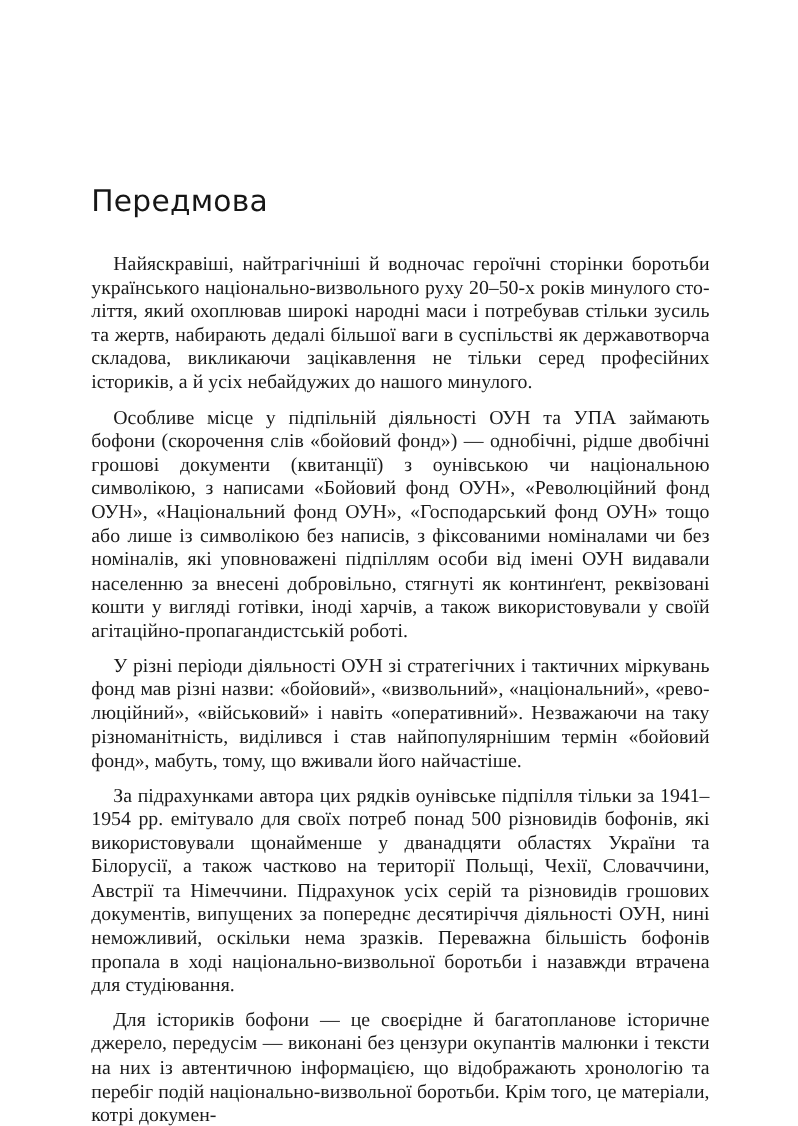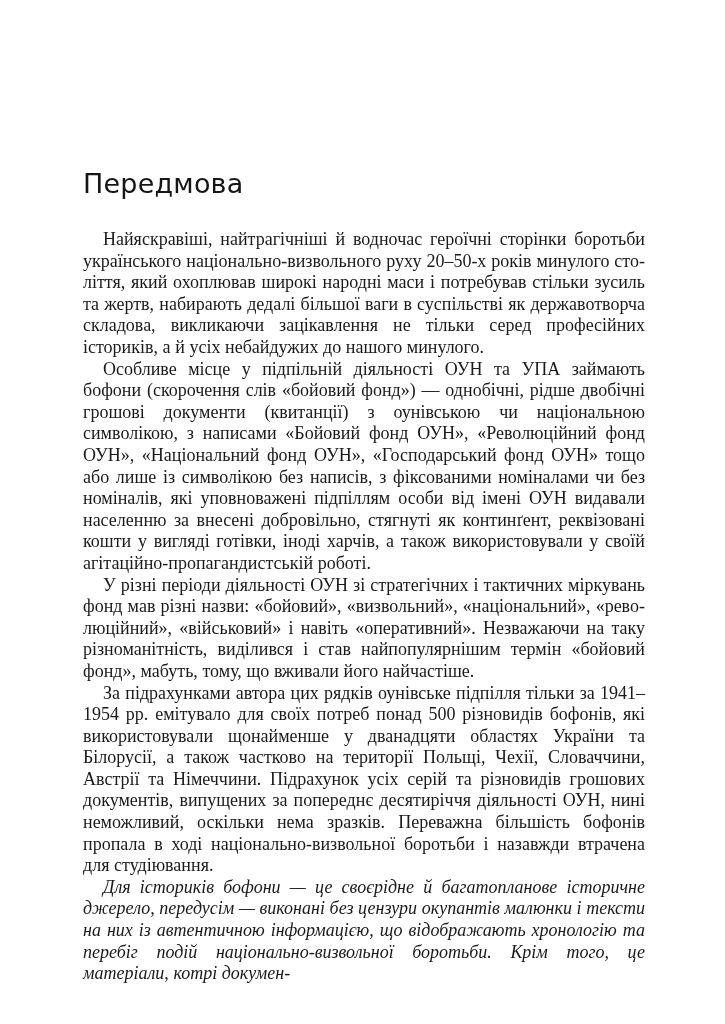--- a/index.html
+++ b/index.html
@@ -41,28 +41,27 @@
     font-size: 18px;
     line-height: 21.6px;
     text-align: justify;
     text-justify: inter-word;
     margin: 0;
     padding: 0;
     hyphens: manual;
     word-spacing: 0.1px;
   }
   .body-text + .body-text {
-    margin-top: 0;
+    margin-top: 10px;
   }
   .body-text {
     text-indent: 20px;
   }
   .last-partial {
     text-align: justify;
-    font-style: italic;
   }
 </style>
 </head>
 <body>
 
 <div class="page">
   <div class="content">
 
     <h1 class="chapter-title">Передмова</h1>
 

